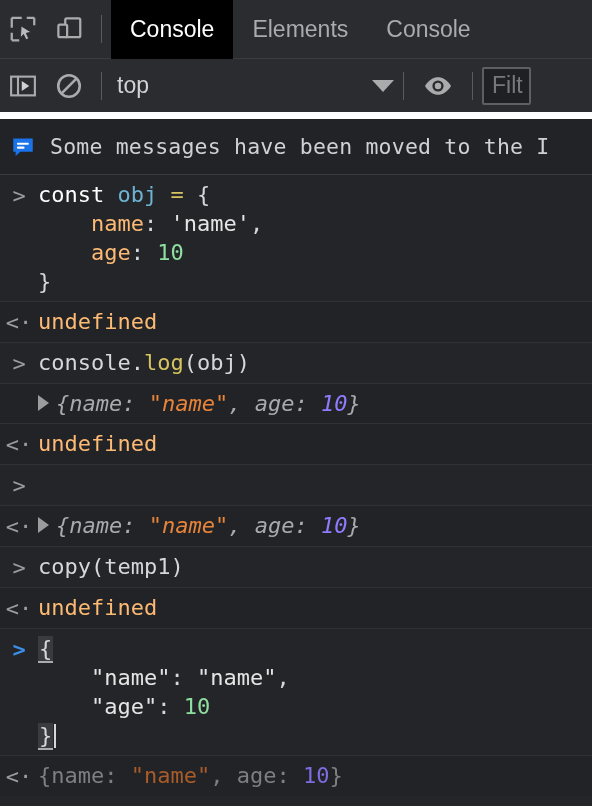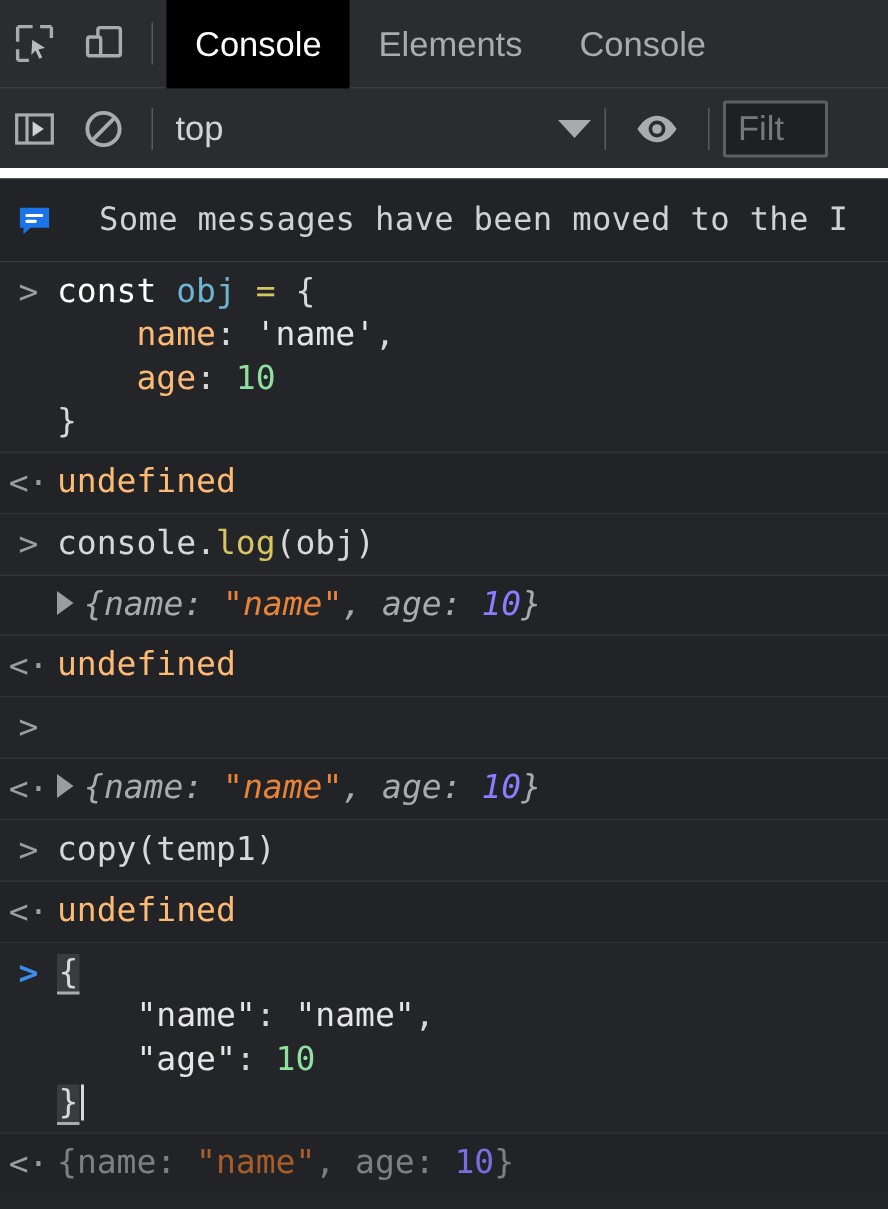--- a/index.html
+++ b/index.html
@@ -118,21 +118,21 @@
     box-sizing: border-box;
     border-bottom: 1px solid #3a3b3e;
     padding-left: 10px;
     overflow: hidden;
   }
   .banner-text {
     font-family: "DejaVu Sans Mono", monospace;
     font-size: 21.5px;
     color: #cfd1d3;
     white-space: nowrap;
-    margin-left: 30px;
+    margin-left: 14px;
     letter-spacing: 0.2px;
   }
 
   
   .console {
     background: #222326;
     font-family: "DejaVu Sans Mono", monospace;
     font-size: 22px;
     line-height: 29px;
   }
@@ -265,21 +265,21 @@
   </div>
   <div class="vsep"></div>
   <div class="eye-wrap">
     <svg width="32" height="32" viewBox="0 0 24 24">
       <path d="M2.2 12 C5.2 7.2 8.8 5.4 12 5.4 C15.2 5.4 18.8 7.2 21.8 12 C18.8 16.8 15.2 18.6 12 18.6 C8.8 18.6 5.2 16.8 2.2 12 Z" fill="#a9abad"></path>
       <circle cx="12" cy="12" r="4.2" fill="#2b2c2f"></circle>
       <circle cx="12" cy="12" r="2.4" fill="#a9abad"></circle>
     </svg>
   </div>
   <div class="vsep"></div>
-  <div class="filter-box" style="width:70px;">
+  <div class="filter-box" style="width:49px;">
     <span class="ph">Filt</span>
   </div>
 </div>
 
 <div class="banner">
   <span style="display:flex;">
     <svg width="26" height="26" viewBox="0 0 24 24">
       <path d="M3 4.2 h18 v12.2 h-11.4 L5.2 20.4 v-4 H3 Z" fill="#1a73e8"></path>
       <rect x="6.4" y="8.0" width="11" height="1.9" rx="0.9" fill="#ffffff"></rect>
       <rect x="6.4" y="11.6" width="7" height="1.9" rx="0.9" fill="#ffffff"></rect>

